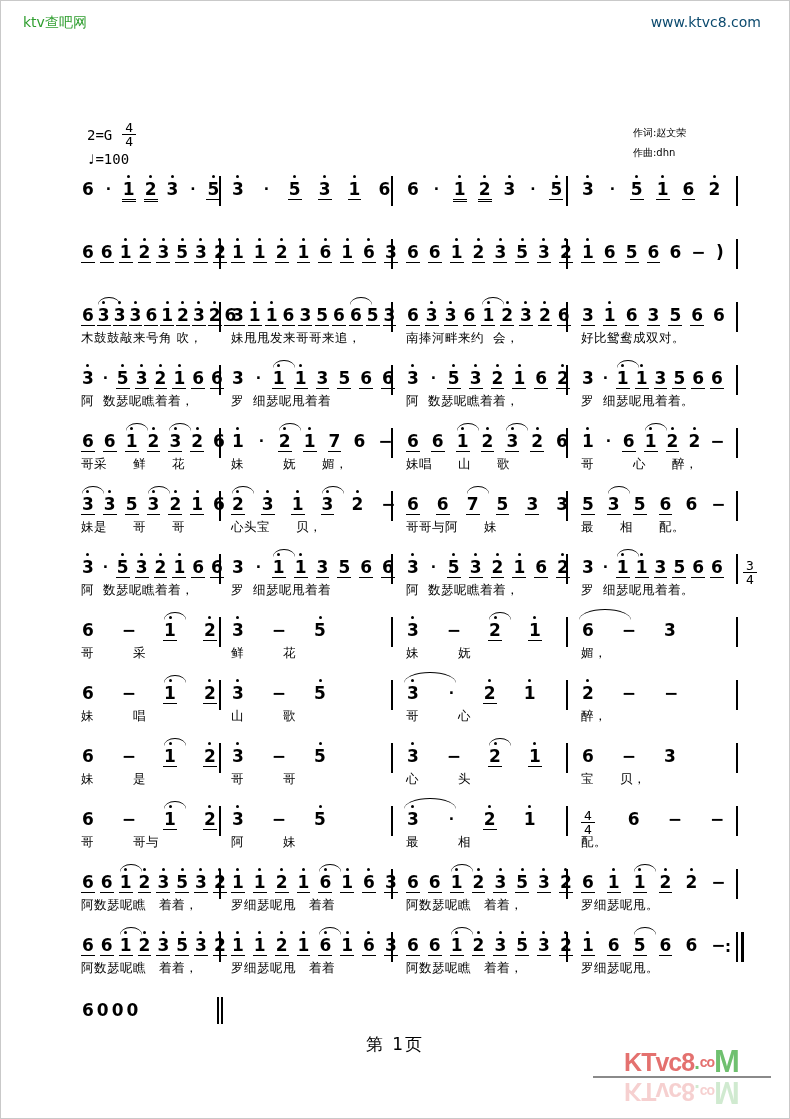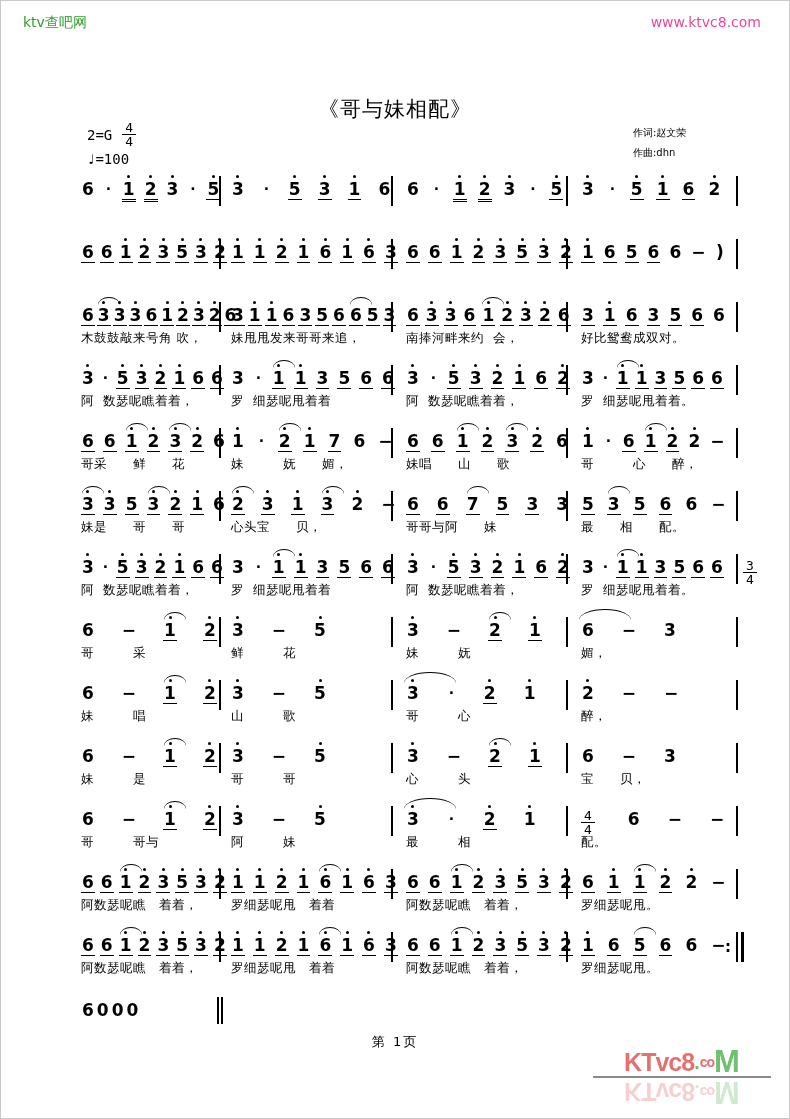--- a/index.html
+++ b/index.html
@@ -39,40 +39,39 @@
       border-top:1.2px solid #000;border-radius:50% 50% 0 0 / 100% 100% 0 0;}
   .note.a2::before{content:"";position:absolute;top:-7px;left:-2px;width:52px;height:10px;
       border-top:1.2px solid #000;border-radius:50% 50% 0 0 / 100% 100% 0 0;}
   .lrow{position:absolute;top:31px;left:0;white-space:pre;font-size:12.5px;letter-spacing:.5px;}
   .bar{position:absolute;top:3px;width:1.5px;height:30px;background:#000;}
   .bar.thick{width:3px;}
   .repcolon{position:absolute;top:9px;font-weight:700;font-size:15px;}
   .msig{position:absolute;top:4px;}
   .insig{margin-right:6px;margin-top:4px;}
   
-  .page-num{position:absolute;left:0;right:0;top:1032px;text-align:center;font-size:13px;letter-spacing:2px;}
+  .page-num{position:absolute;left:0;right:0;top:1032px;text-align:center;font-size:17px;letter-spacing:2px;}
   .logo{position:absolute;right:18px;top:1048px;width:178px;text-align:center;line-height:1;}
   .logo-line{display:flex;align-items:center;justify-content:center;
     font-family:Liberation Sans, sans-serif;font-weight:700;}
   .lg1{font-size:25px;letter-spacing:-1px;}
   .lg2{font-size:20px;}
   .lg3{font-size:14px;letter-spacing:-1px;}
   .lg4{font-size:31px;line-height:.85;}
   .logo-rule{height:2px;background:#8a8a8a;margin:1px 0 0;}
   .refl{transform:scaleY(-1);opacity:.32;margin-top:1px;filter:blur(.4px);}
 </style>
 </head>
 <body>
 
 <div class="page">
 
   <a class="site-brand" style="text-decoration: none; color: rgb(47, 158, 47);">ktv查吧网</a>
-  <a class="site-url" style="text-decoration: none; color: #ec4899;">www.ktvc8.com</a>
+  <a class="site-url" style="text-decoration: none; color: #0c4a6e;">www.ktvc8.com</a>
 
-  <h1 class="song-title">《哥与妹相配》</h1>
 
   <div class="meta-left">
     <div class="row1">
       <span>2=G</span>
       <span class="frac">
         <span class="fn">4</span>
         <span class="fd">4</span>
       </span>
     </div>
     <div class="row2">

